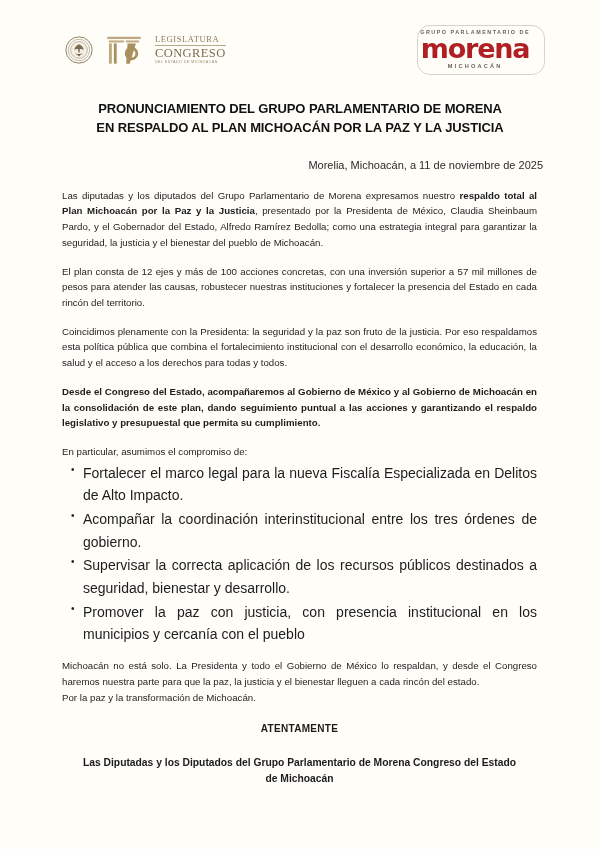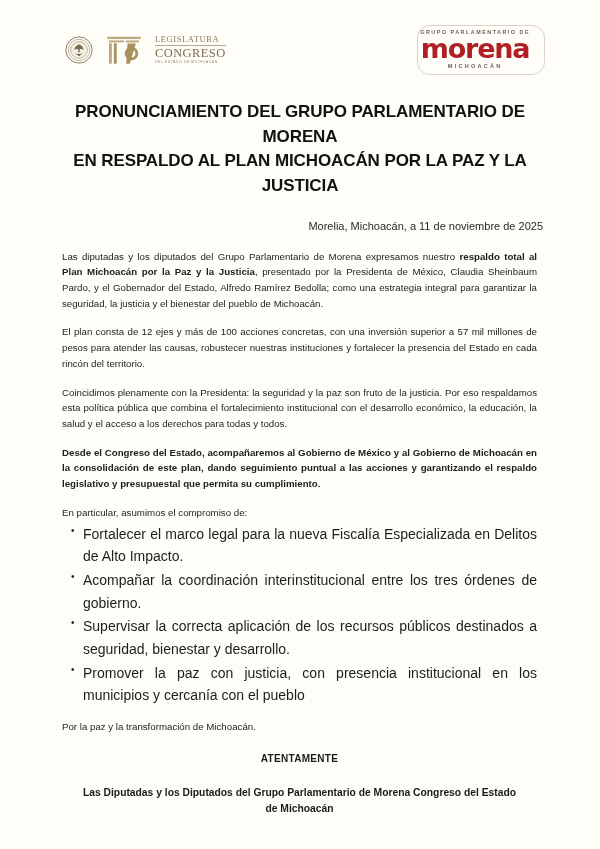--- a/index.html
+++ b/index.html
@@ -109,21 +109,21 @@
     font-size: 5.6px;
     letter-spacing: 2.2px;
     font-weight: 700;
     color: #6e6257;
     margin-top: 2px;
   }
 
   
   .title {
     text-align: center;
-    font-size: 17px;
+    font-size: 13px;
     font-weight: 700;
     line-height: 1.45;
     letter-spacing: -0.1px;
     margin: 22px 2px 0 2px;
     color: #111;
   }
 
   .dateline {
     text-align: right;
     font-size: 11px;
@@ -257,20 +257,21 @@
 
     <p class="para tight">En particular, asumimos el compromiso de:</p>
 
     <ul class="commitments">
       <li>Fortalecer el marco legal para la nueva Fiscalía Especializada en Delitos de Alto Impacto.</li>
       <li>Acompañar la coordinación interinstitucional entre los tres órdenes de gobierno.</li>
       <li>Supervisar la correcta aplicación de los recursos públicos destinados a seguridad, bienestar y desarrollo.</li>
       <li>Promover la paz con justicia, con presencia institucional en los municipios y cercanía con el pueblo</li>
     </ul>
 
+    <p class="para nogap">Michoacán no está solo. La Presidenta y todo el Gobierno de México lo respaldan, y desde el Congreso haremos nuestra parte para que la paz, la justicia y el bienestar lleguen a cada rincón del estado.</p>
 
     <p class="para">Por la paz y la transformación de Michoacán.</p>
 
     <div class="atentamente">ATENTAMENTE</div>
 
     <div class="signature">Las Diputadas y los Diputados del Grupo Parlamentario de Morena Congreso del Estado de Michoacán</div>
   </div>
 
 </div>
 

